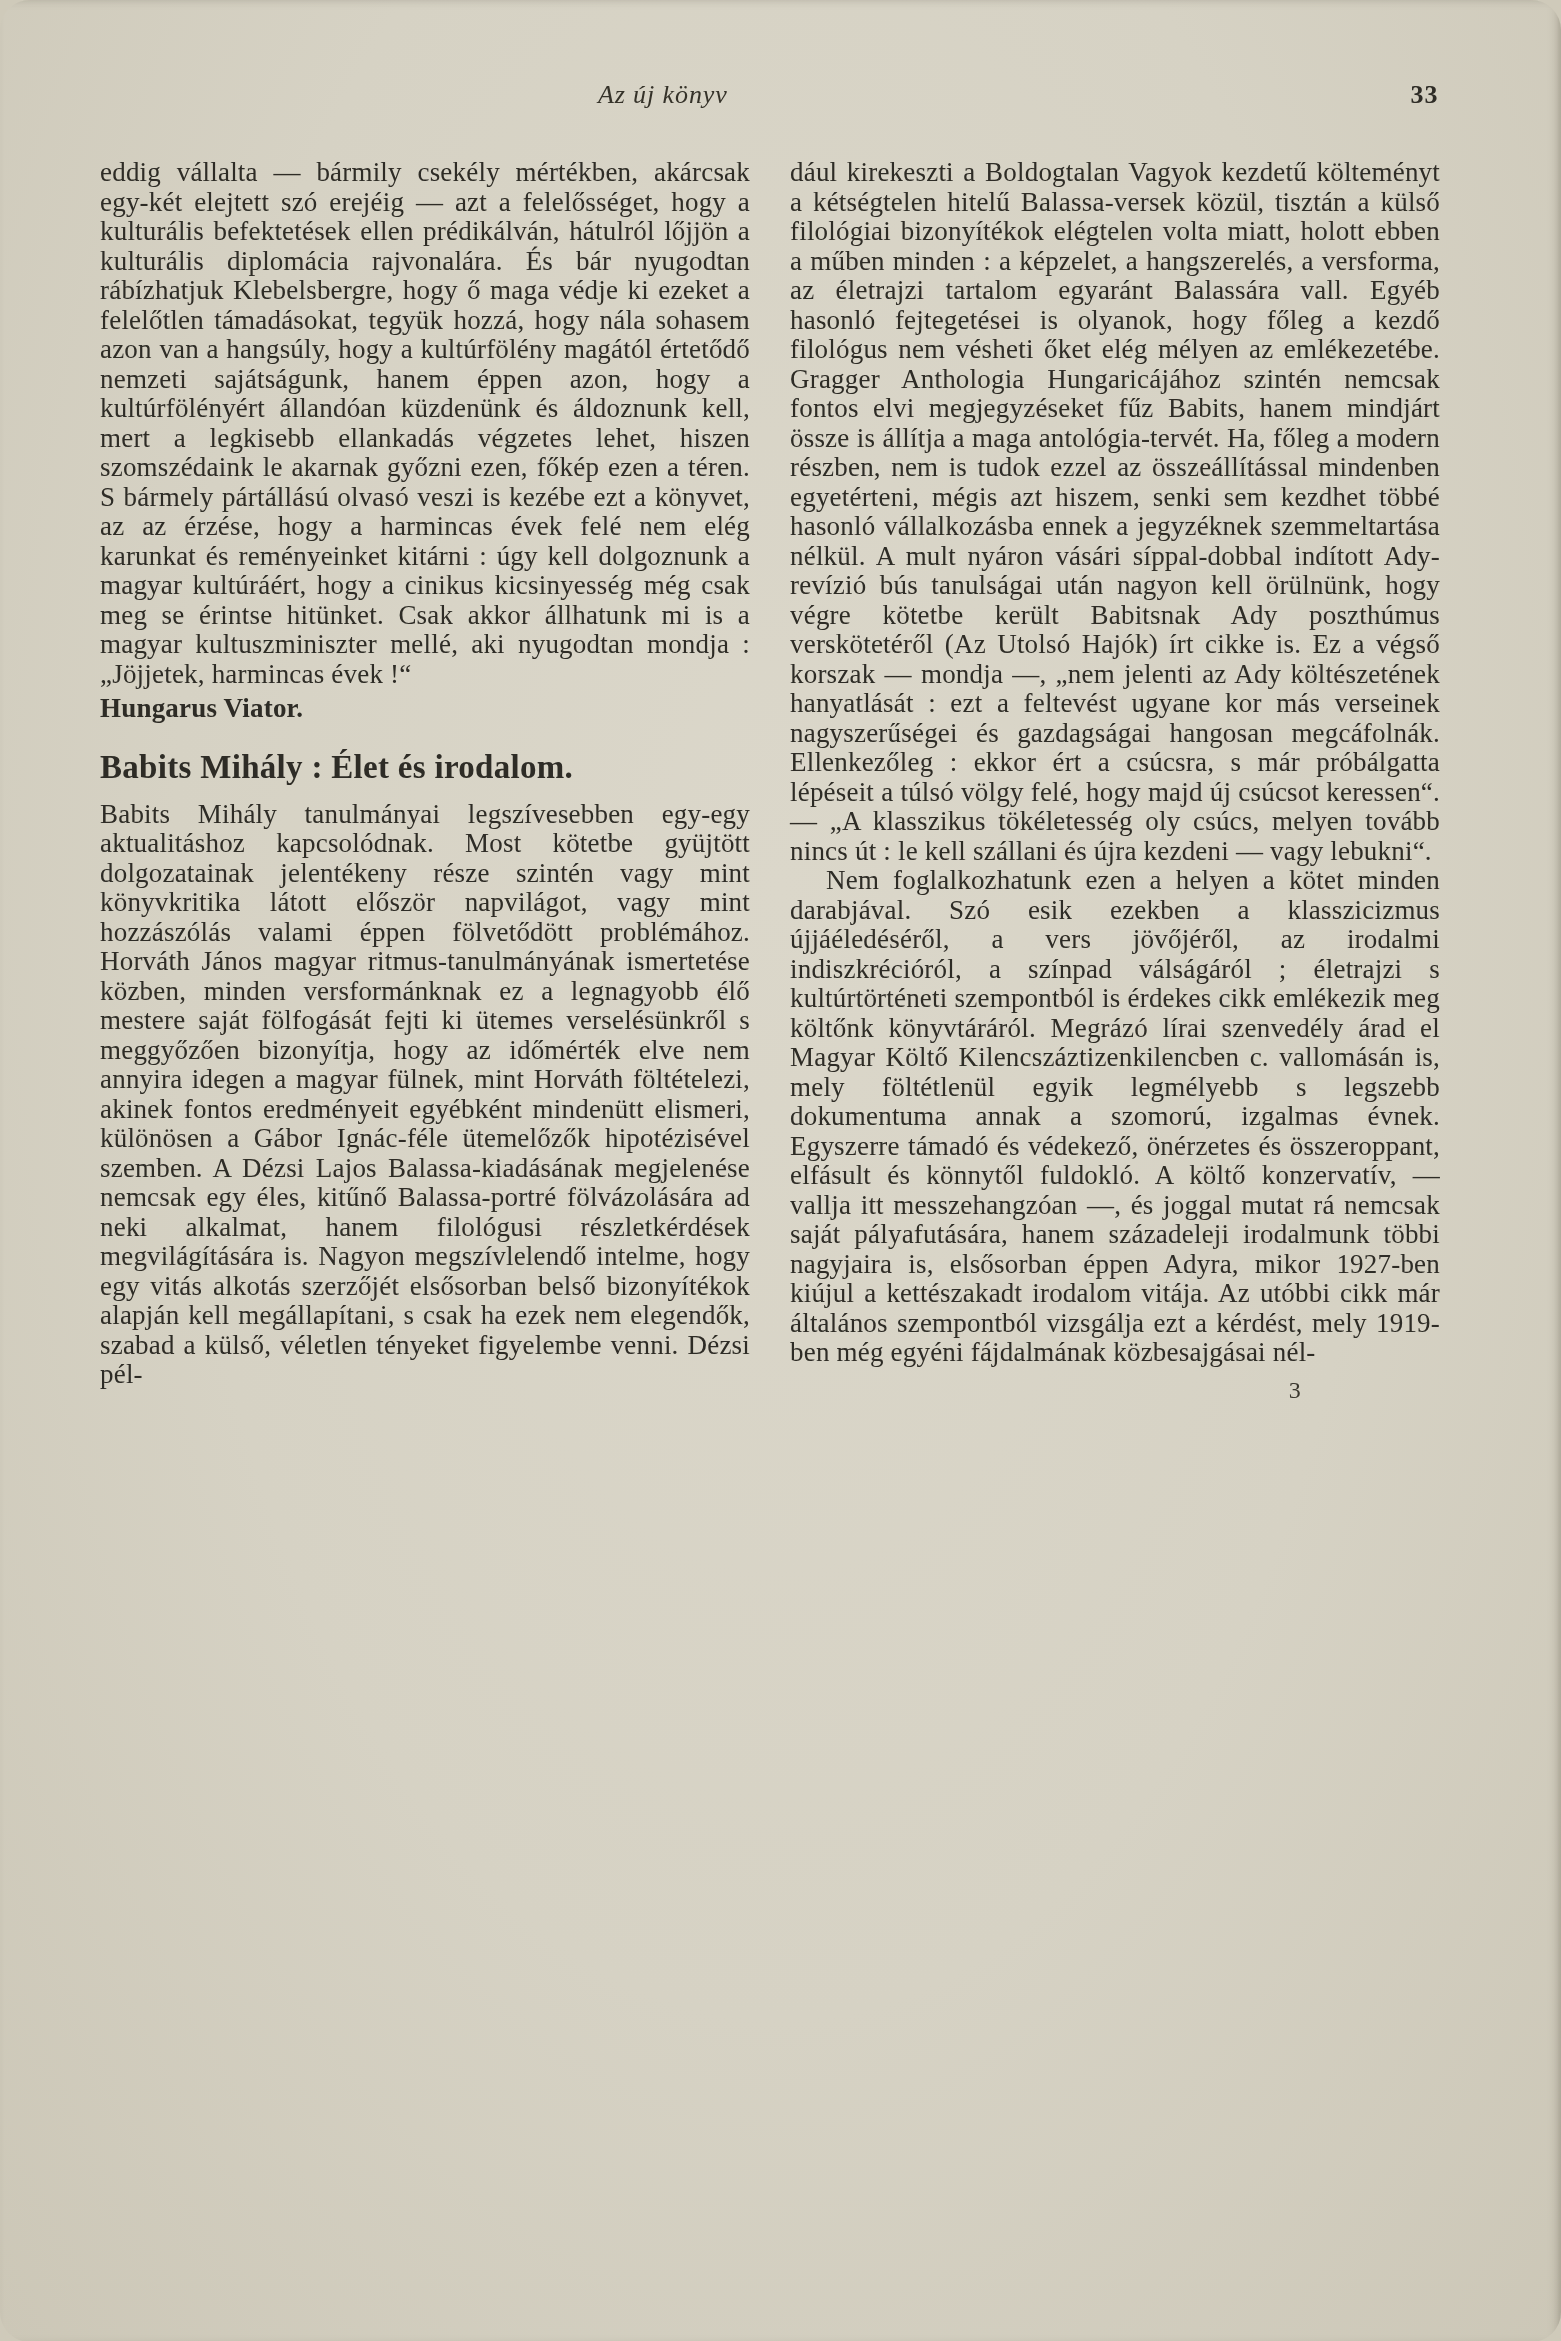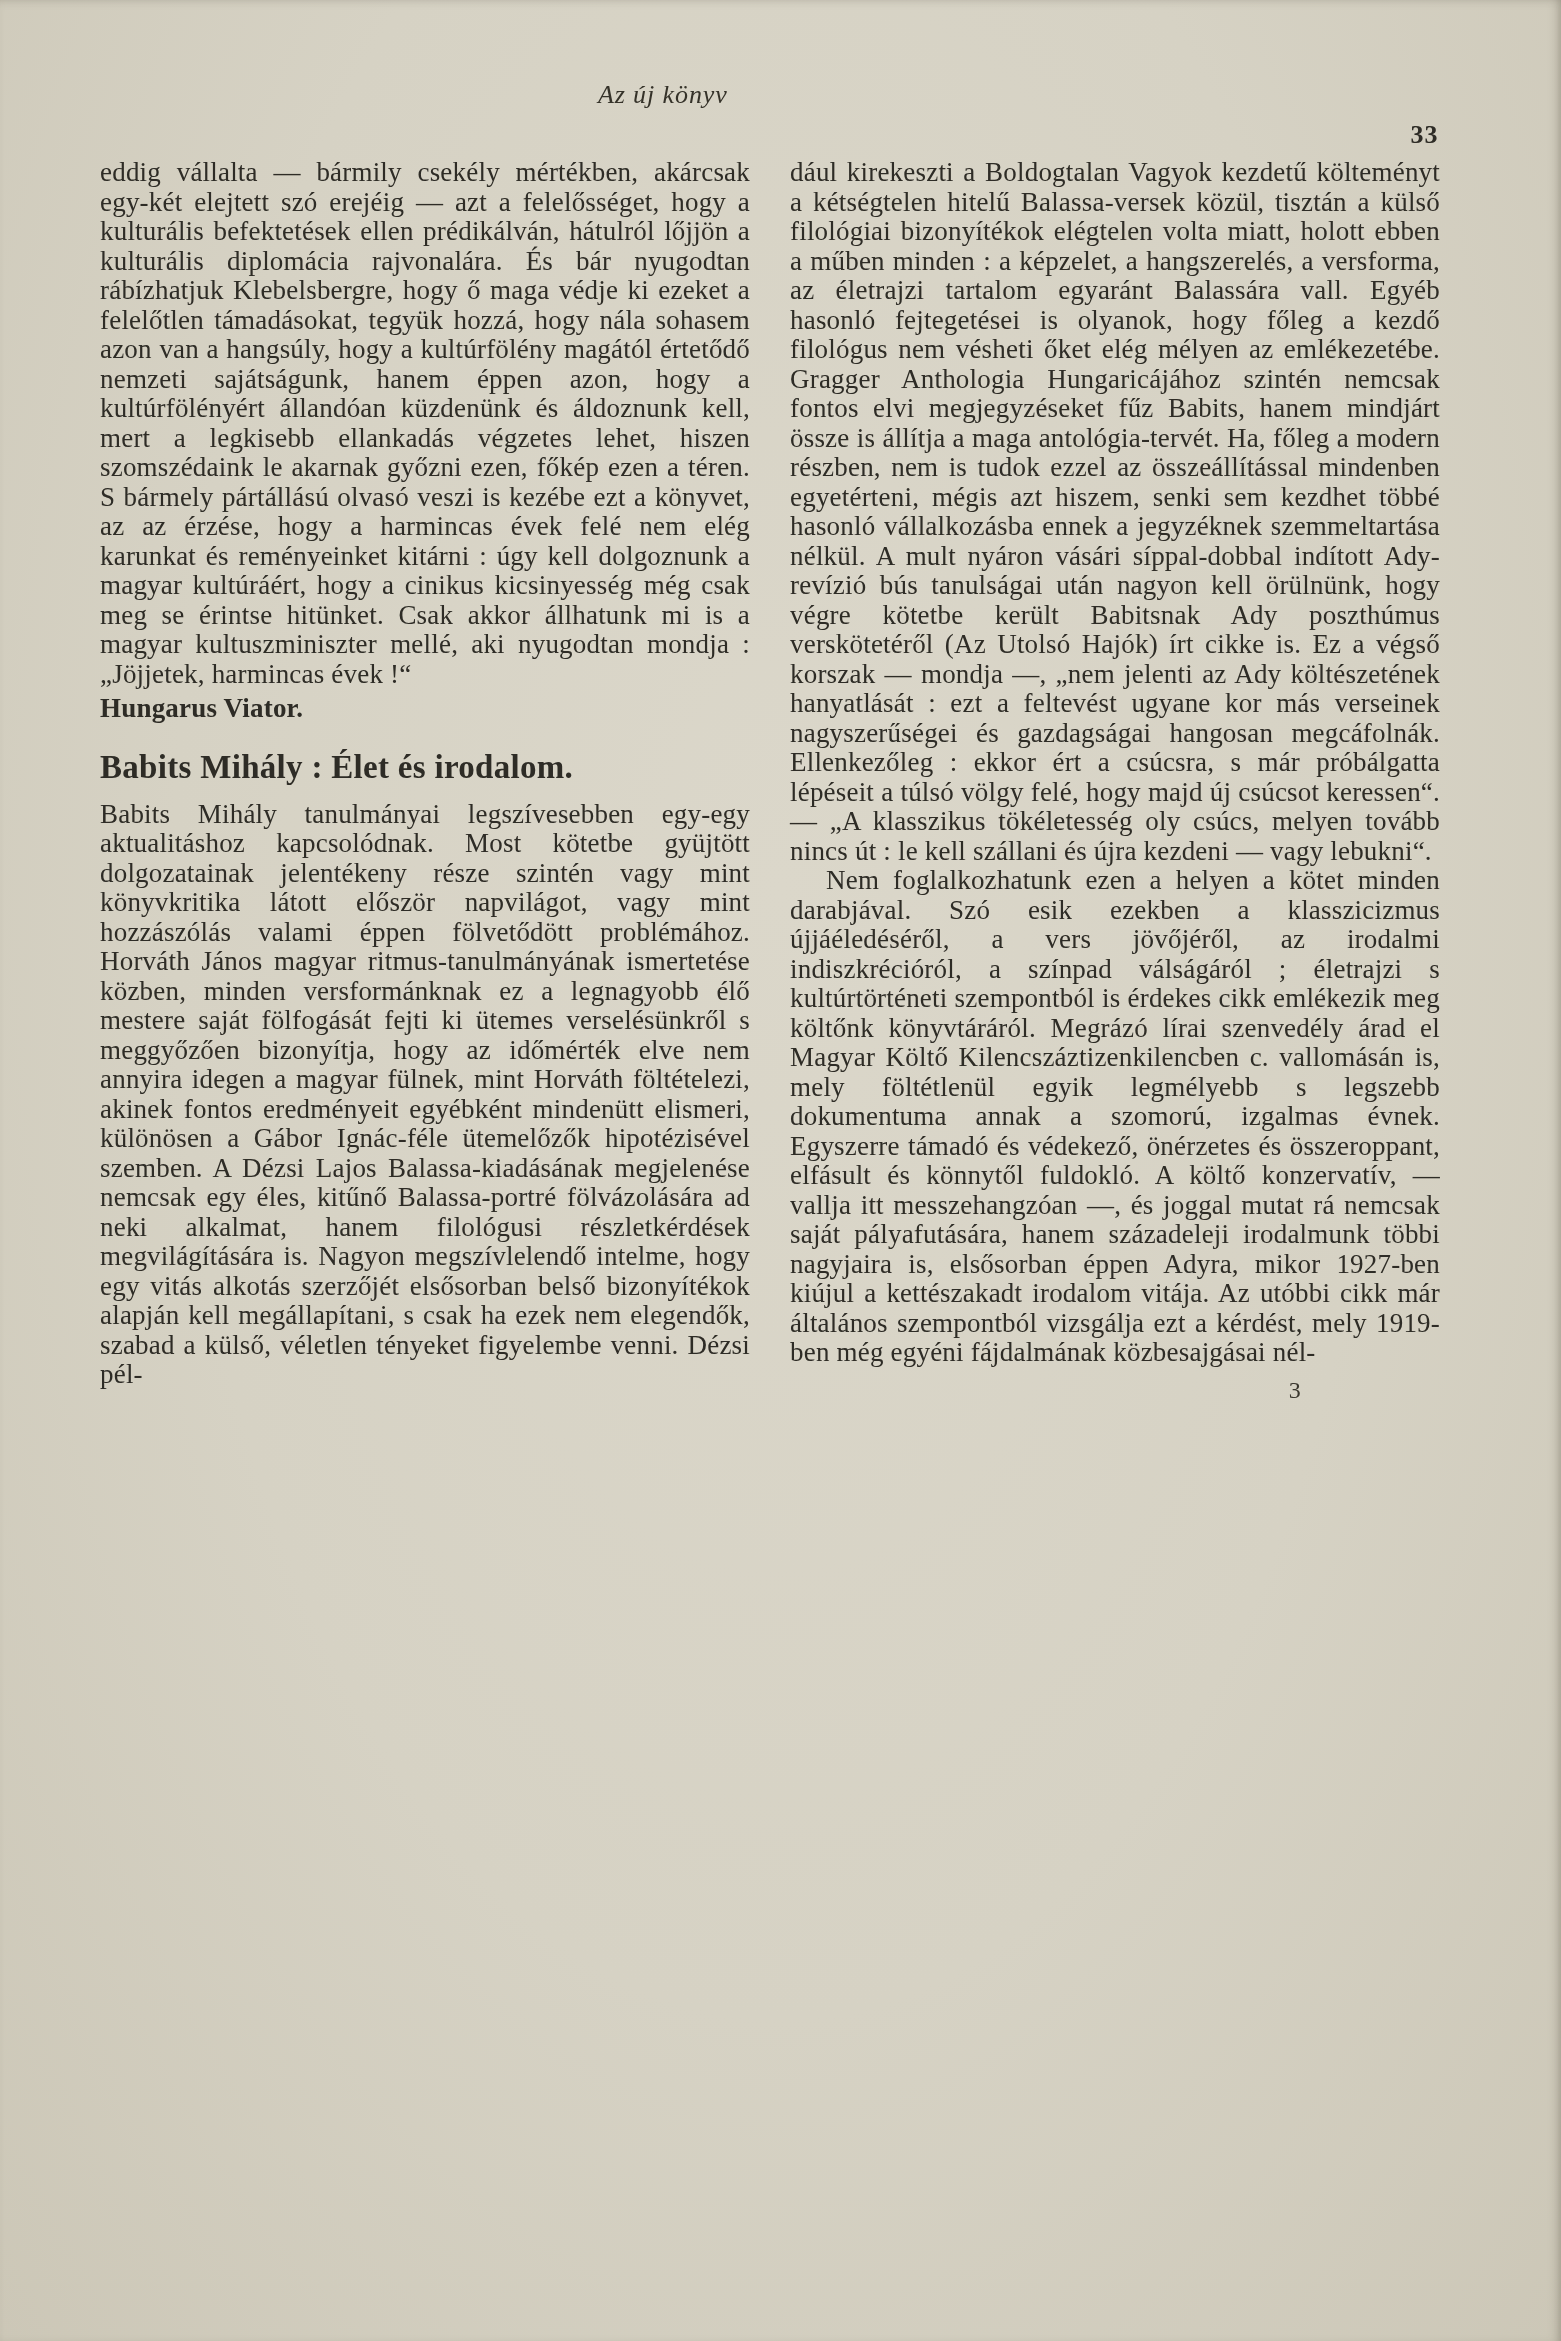--- a/index.html
+++ b/index.html
@@ -10,20 +10,21 @@
   .page {
     position: relative;
     width: 1561px;
     height: 2342px;
     box-sizing: border-box;
     padding: 80px 121px 0 100px;
     background: radial-gradient(ellipse at 50% 38%, #dbd7ca 0%, #d6d2c4 55%, #ccc7b7 100%);
     color: #2e2c26;
     font-family: "Liberation Serif", "DejaVu Serif", serif;
     overflow: hidden;
+    border-radius: 30px;
   }
   .page::after {
     content: "";
     position: absolute;
     top: 0; right: 0; bottom: 0; left: 0;
     pointer-events: none;
     box-shadow: inset -7px 0 10.4px -5.2px rgba(70,62,48,0.35), inset 0 5.2px 12px -7px rgba(70,62,48,0.18);
   }
   .header {
     position: relative;
@@ -38,21 +39,20 @@
     font-style: italic;
     letter-spacing: 0.9px;
     color: #353229;
   }
   .page-number {
     position: absolute;
     right: 1.7px;
     top: 0;
     font-weight: bold;
     letter-spacing: 0.9px;
-    margin-top: 40px;
   }
   .columns {
     display: flex;
     gap: 40px;
   }
   .column {
     flex: 1;
     width: 633px;
     font-size: 27px;
     line-height: 29.5px;

